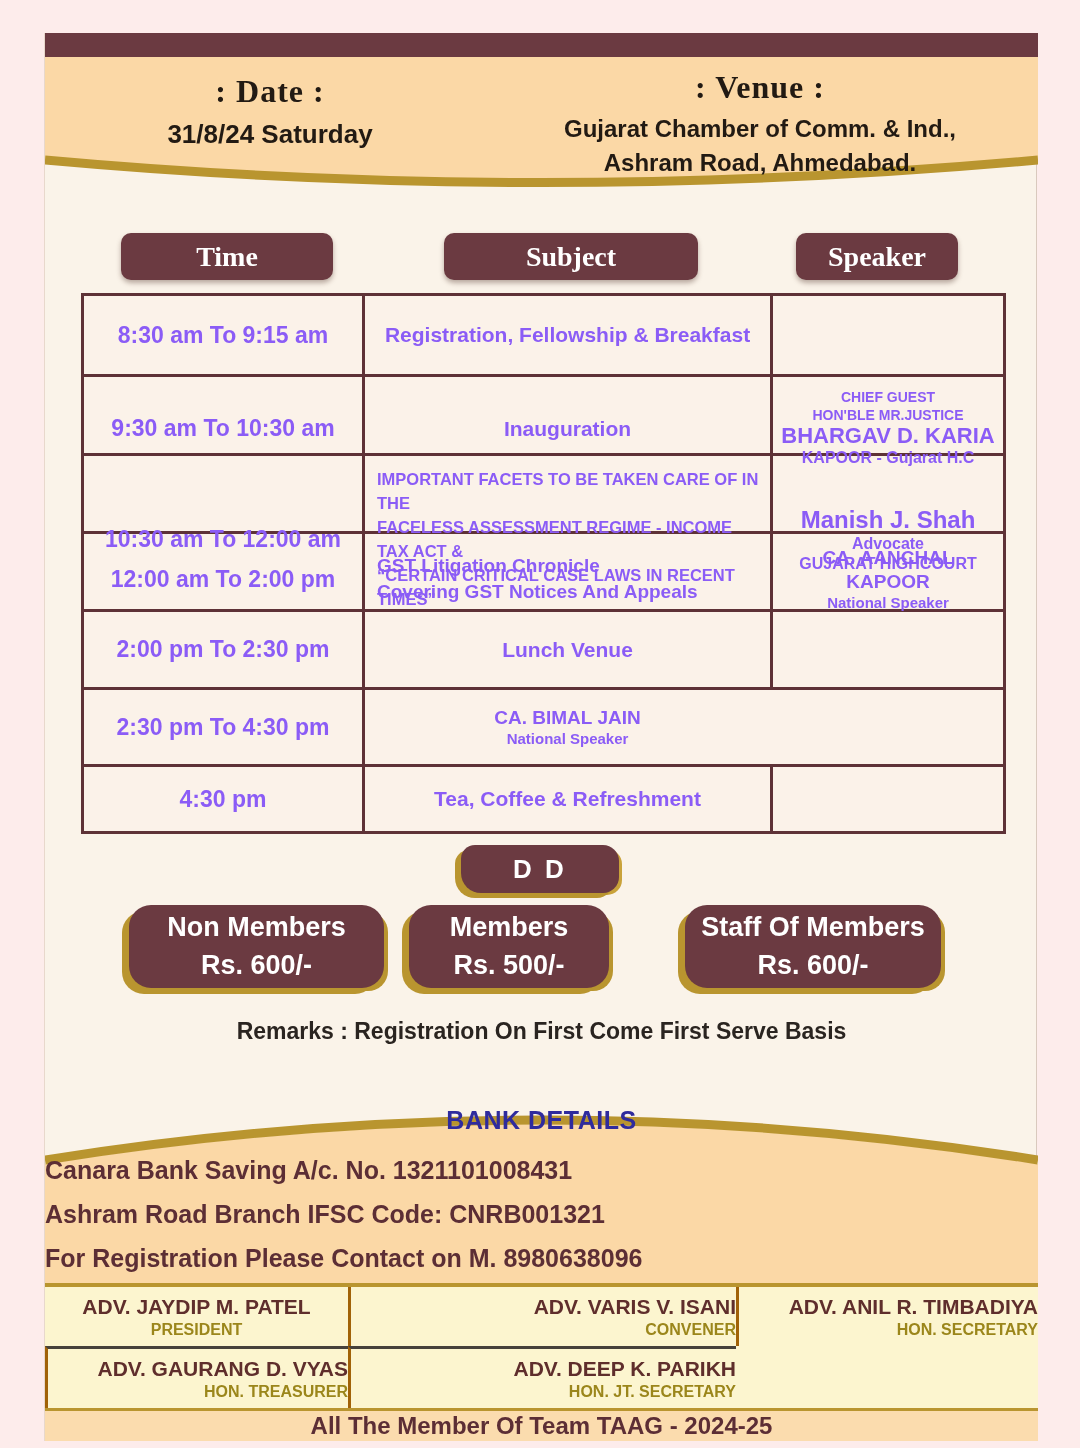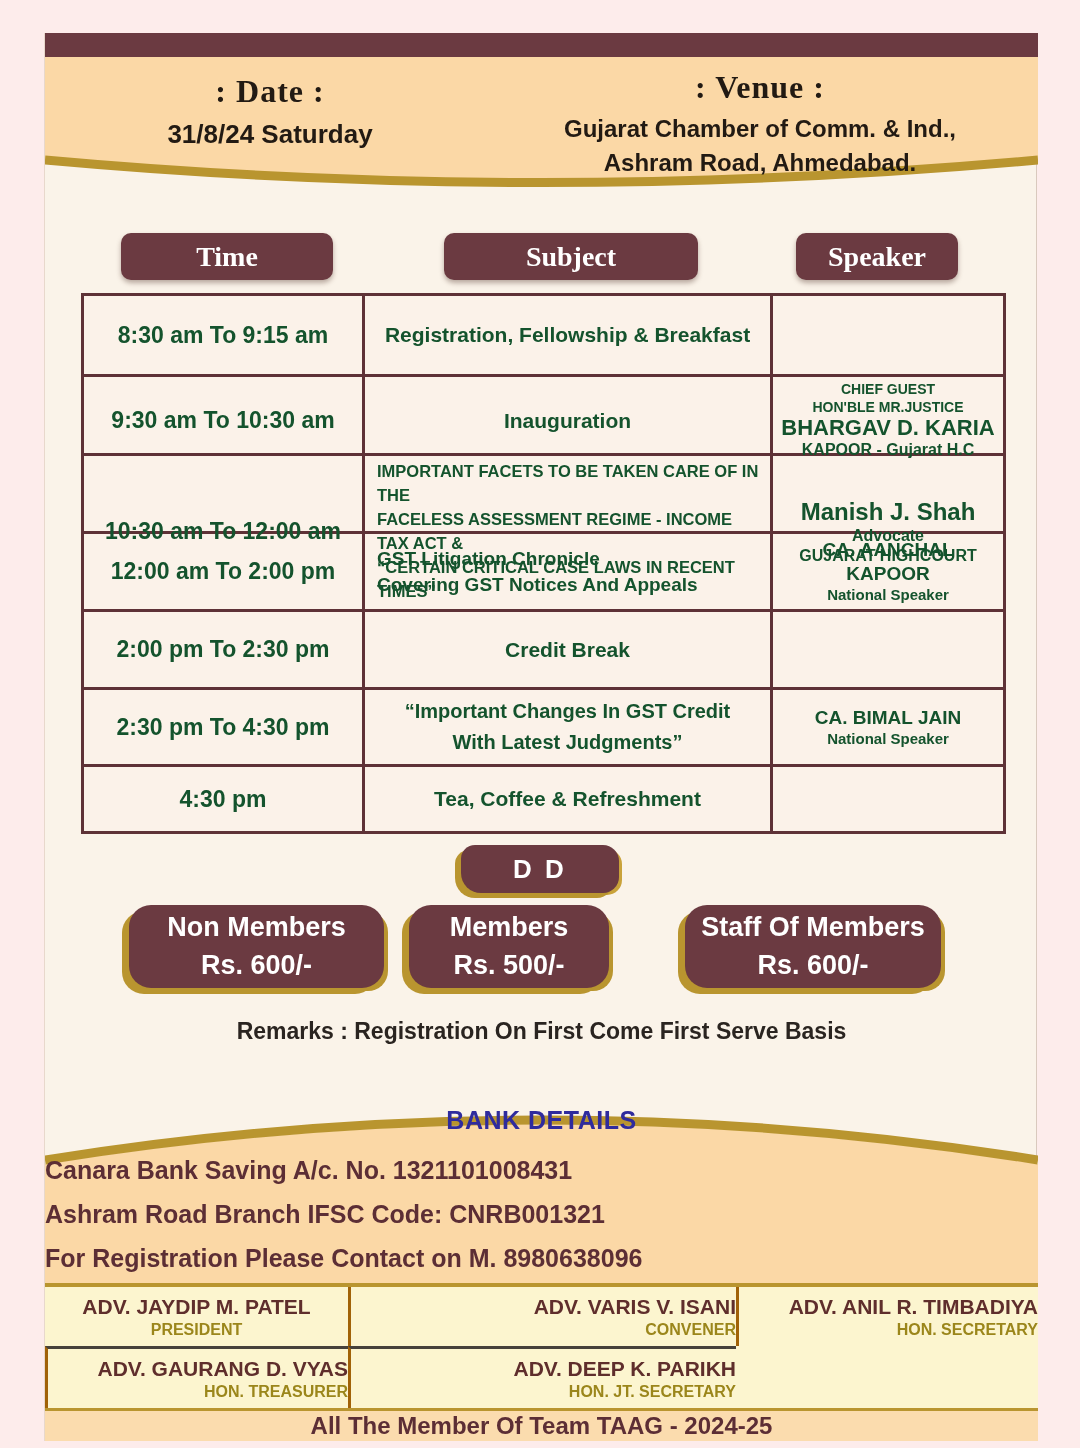--- a/index.html
+++ b/index.html
@@ -18,21 +18,21 @@
         display:flex;align-items:center;justify-content:center;border-radius:10px;
         box-shadow:0 3px 5px rgba(60,30,20,.35);}
   .pill-time{left:76px;width:212px;}
   .pill-subject{left:399px;width:254px;}
   .pill-speaker{left:751px;width:162px;}
 
   .sched{position:absolute;left:36px;top:260px;width:925px;border:3px solid #5e3237;background:#fbf2e9;box-sizing:border-box;}
   .trow{display:grid;grid-template-columns:278px 408px 1fr;border-top:3px solid #5e3237;}
   .trow:first-child{border-top:none;}
   .cell{display:flex;flex-direction:column;align-items:center;justify-content:center;
-        border-left:3px solid #5e3237;box-sizing:border-box;color:#14532d;padding:4px 8px;}
+        border-left:3px solid #5e3237;box-sizing:border-box;color:#8b5cf6;padding:12px 8px;}
   .cell:first-child{border-left:none;}
   .t-time{font-weight:bold;font-size:23px;}
   .t-sub{font-weight:bold;font-size:21px;text-align:center;}
   .sub-caps{align-items:flex-start;text-align:left;font-size:16.5px;line-height:1.45;padding-left:12px;}
   .sub-left{align-items:flex-start;text-align:left;font-size:19px;line-height:1.35;padding-left:12px;}
   .sub-q{font-size:20px;line-height:1.55;}
   .t-speak{text-align:center;line-height:1.25;}
   .sp-s{font-weight:bold;font-size:14px;}
   .sp-m{font-weight:bold;font-size:16px;}
   .sp-l{font-weight:bold;font-size:22px;line-height:1.1;}
@@ -144,30 +144,26 @@
           <span>Covering GST Notices And Appeals</span>
         </div>
         <div class="cell t-speak">
           <span class="sp-l2">CA. AANCHAL KAPOOR</span>
           <span class="sp-s2">National Speaker</span>
         </div>
       </div>
 
       <div class="trow" style="height:75px;">
         <div class="cell t-time">2:00 pm To 2:30 pm</div>
-        <div class="cell t-sub">Credit Break</div>
+        <div class="cell t-sub">Lunch Venue</div>
         <div class="cell t-speak"></div>
       </div>
 
       <div class="trow" style="height:74px;">
         <div class="cell t-time">2:30 pm To 4:30 pm</div>
-        <div class="cell t-sub sub-q">
-          <span>“Important Changes In GST Credit</span>
-          <span>With Latest Judgments”</span>
-        </div>
         <div class="cell t-speak">
           <span class="sp-l2">CA. BIMAL JAIN</span>
           <span class="sp-s2">National Speaker</span>
         </div>
       </div>
 
       <div class="trow" style="height:64px;">
         <div class="cell t-time">4:30 pm</div>
         <div class="cell t-sub">Tea, Coffee &amp; Refreshment</div>
         <div class="cell t-speak"></div>

